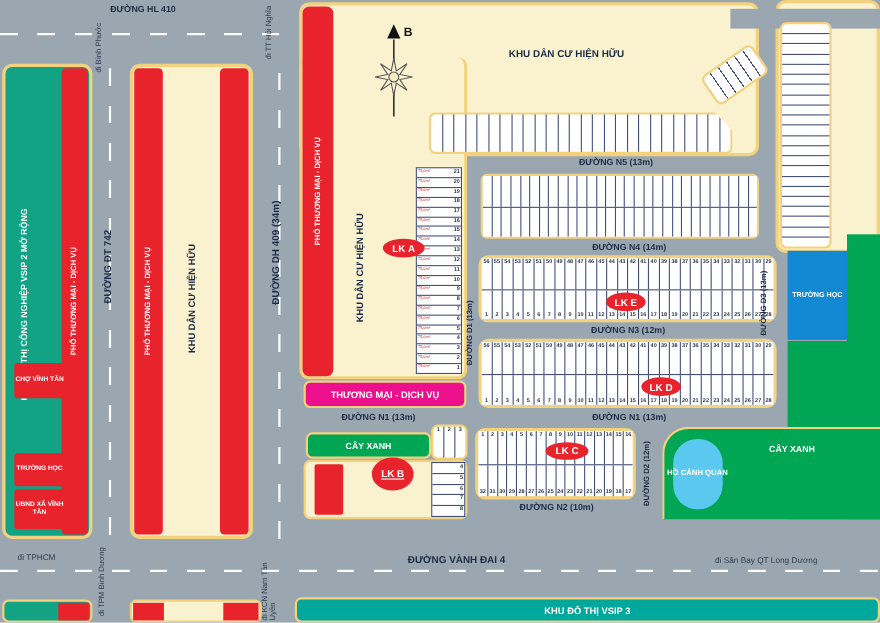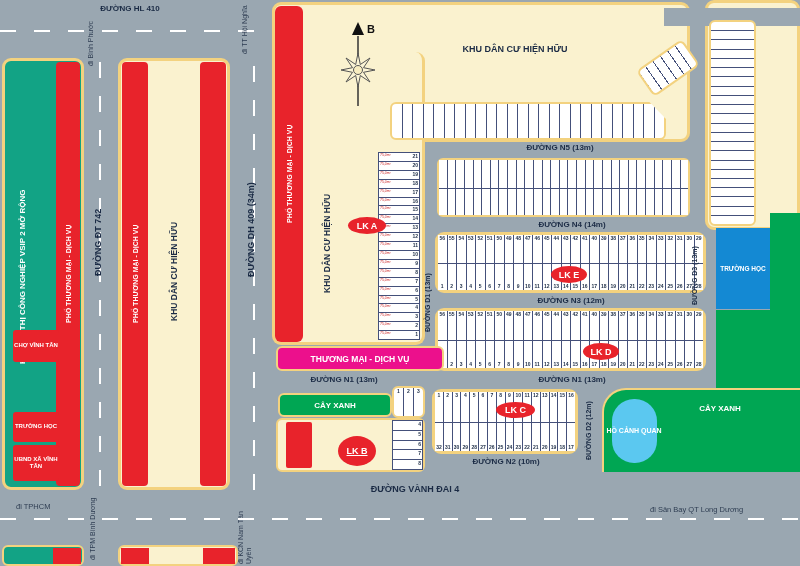--- a/index.html
+++ b/index.html
@@ -764,21 +764,21 @@
         </div>
       </div>
   </div>
   <div class="badge" style="left:496px;top:402px;width:39px;height:16px;text-align:right;">LK C</div>
   <div class="rl" style="left:446px;top:457px;width:120px;">ĐƯỜNG N2 (10m)</div>
 
   <div class="rl v" style="left:421px;top:258px;width:14px;height:90px;font-size:7px;">ĐƯỜNG D1 (13m)</div>
   <div class="rl v" style="left:582px;top:398px;width:14px;height:66px;font-size:7px;">ĐƯỜNG D2 (12m)</div>
   <div class="rl v" style="left:688px;top:232px;width:15px;height:88px;font-size:7px;">ĐƯỜNG D3 (13m)</div>
 
-  <div class="abs gb2" style="left:276px;top:346px;width:168px;height:25px;background:var(--pink);display:flex;align-items:center;justify-content:center;">
+  <div class="abs gb2" style="left:276px;top:346px;width:148px;height:25px;background:var(--pink);display:flex;align-items:center;justify-content:center;">
     <span class="wt" style="font-size:8.5px;">THƯƠNG MẠI - DỊCH VỤ</span>
   </div>
   <div class="rl" style="left:288px;top:375px;width:112px;">ĐƯỜNG N1 (13m)</div>
 
   <div class="abs gb2" style="left:278px;top:393px;width:114px;height:24px;background:var(--greenbr);display:flex;align-items:center;justify-content:center;">
     <span class="wt" style="font-size:8px;">CÂY XANH</span>
   </div>
 
   <div class="abs cells hrow gb2 numtop" style="left:392px;top:386px;width:33px;height:32px;">
       <div class="cell">
@@ -787,21 +787,21 @@
       <div class="cell">
         <span class="num">2</span>
       </div>
       <div class="cell">
         <span class="num">3</span>
       </div>
     </div>
 
   <div class="abs gb2" style="left:276px;top:418px;width:149px;height:54px;background:var(--cream);"></div>
   <div class="abs" style="left:286px;top:422px;width:26px;height:46px;background:var(--red);border-radius:2px;"></div>
-  <div class="badge" style="left:338px;top:436px;width:38px;height:30px;text-decoration:underline;">LK B</div>
+  <div class="badge" style="left:338px;top:416px;width:38px;height:30px;text-decoration:underline;">LK B</div>
   <div class="abs cells vcol lkacol" style="left:392px;top:420px;width:31px;height:50px;border:1px solid var(--pl);">
       <div class="cell">
         <span class="num">4</span>
       </div>
       <div class="cell">
         <span class="num">5</span>
       </div>
       <div class="cell">
         <span class="num">6</span>
       </div>
@@ -819,25 +819,28 @@
   <div class="abs wt" style="left:668px;top:404px;width:104px;font-size:8px;">CÂY XANH</div>
 
   <div class="abs" style="left:612px;top:399px;width:45px;height:64px;background:var(--lake);border-radius:22px;"></div>
   <div class="abs wt" style="left:590px;top:427px;width:88px;font-size:7px;">HỒ CẢNH QUAN</div>
 
   <div class="abs" style="left:716px;top:228px;width:54px;height:81px;background:var(--blue);display:flex;align-items:center;justify-content:center;">
     <span class="wt" style="font-size:6.5px;">TRƯỜNG HỌC</span>
   </div>
 
 
-  <div class="rl" style="left:350px;top:484px;width:130px;font-size:9px;">ĐƯỜNG VÀNH ĐAI 4</div>
+  <div class="rl" style="left:350px;top:504px;width:130px;font-size:9px;">ĐƯỜNG VÀNH ĐAI 4</div>
   <div class="dash-h" style="left:0;top:518px;width:800px;"></div>
   <div class="dl" style="left:650px;top:506px;width:140px;font-size:7.5px;">đi Sân Bay QT Long Dương</div>
   <div class="dl" style="left:16px;top:503px;width:70px;font-size:7.5px;">đi TPHCM</div>
 
+  <div class="abs gb2" style="left:268px;top:543px;width:532px;height:23px;background:var(--teal);display:flex;align-items:flex-start;justify-content:center;padding-top:5px;">
+    <span class="wt" style="font-size:8.5px;">KHU ĐÔ THỊ VSIP 3</span>
+  </div>
 
   <div class="abs gb2" style="left:2px;top:545px;width:82px;height:21px;background:var(--greendk);">
     <div class="abs" style="right:1px;top:1px;bottom:0;width:28px;background:var(--red);"></div>
   </div>
   <div class="abs gb2" style="left:118px;top:545px;width:120px;height:21px;background:var(--cream);">
     <div class="abs" style="left:1px;top:1px;bottom:0;width:28px;background:var(--red);"></div>
     <div class="abs" style="right:1px;top:1px;bottom:0;width:32px;background:var(--red);"></div>
   </div>
 
 </div>

